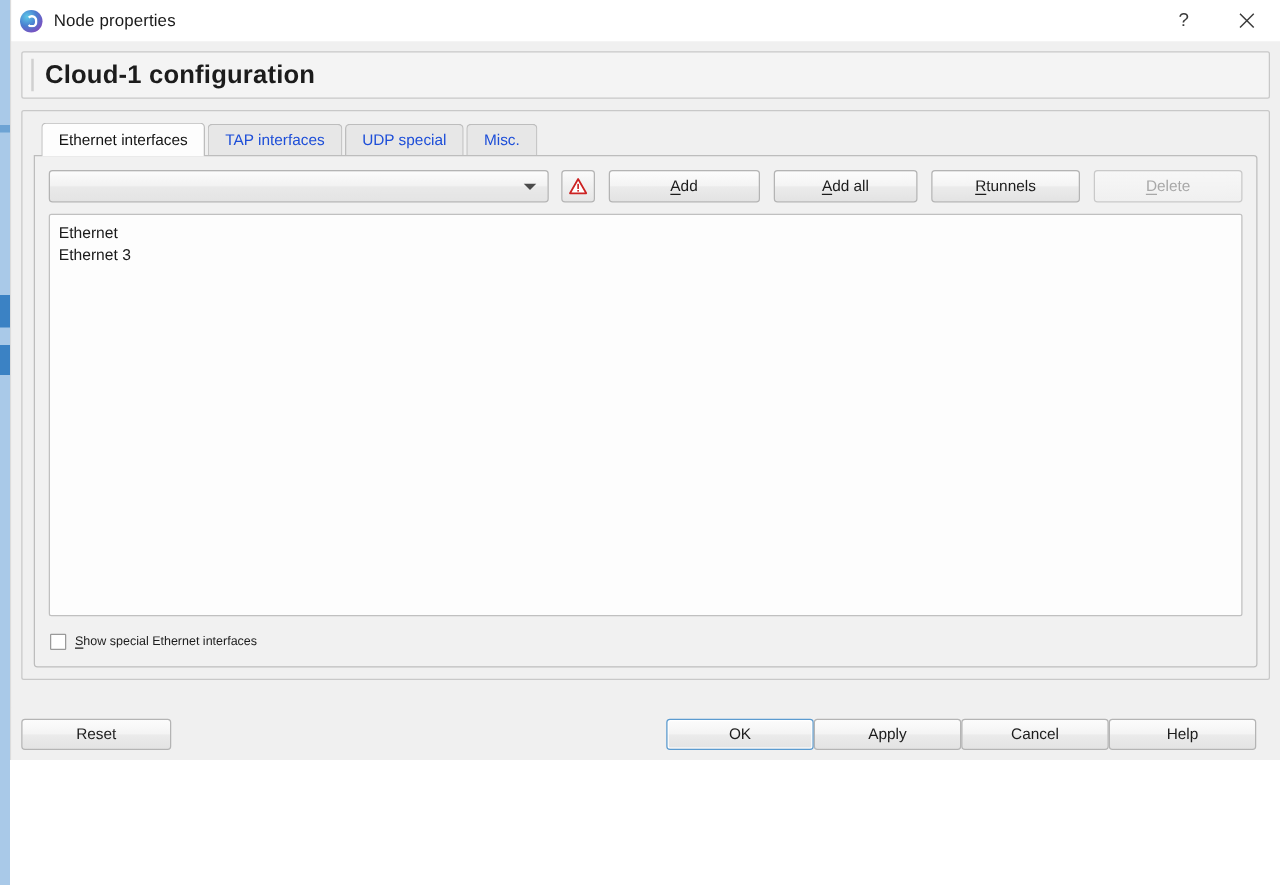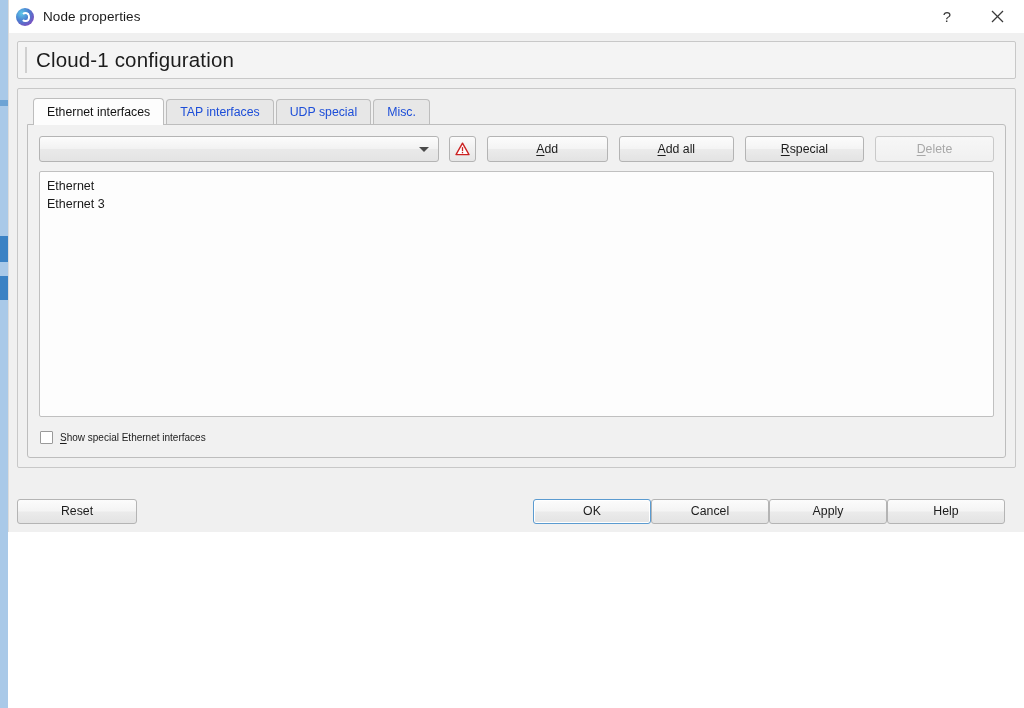--- a/index.html
+++ b/index.html
@@ -26,21 +26,21 @@
   #bg-strip .s3 { top: 100px; height: 6px; background:#6da3d4; }
   #bg-strip-dots {
     position:absolute; left: 14px; top: 338px;
     width: 3px; height: 34px;
     background: repeating-linear-gradient(to bottom,#c8c8c8 0 2px,transparent 2px 4px);
   }
 
   
   #dialog {
     position: absolute; left: 8px; top: 0;
-    width: 1016px; height: 532px;
+    width: 1016px; height: 608px;
     background: #f0f0f0;
     border-left: 1px solid #dcdcdc;
     display: flex; flex-direction: column;
   }
 
   
   #titlebar {
     height: 33px; flex: 0 0 33px;
     background: #ffffff;
     display: flex; align-items: center;
@@ -91,21 +91,21 @@
     border: 1px solid #c8c8c8;
     border-radius: 2px;
     display: flex; align-items: center;
     padding-left: 7px;
     margin-bottom: 9px;
   }
   #header-accent {
     width: 2px; height: 26px; background: #d0d0d0; margin-right: 9px;
   }
   #header-title {
-    font-size: 20.5px; color: #1c1c1c; font-weight: 400; letter-spacing: 0.15px;
+    font-size: 20.5px; color: #1c1c1c; font-weight: 700; letter-spacing: 0.15px;
   }
 
   
   #main-box {
     flex: 1 1 auto;
     border: 1px solid #c8c8c8;
     border-radius: 2px;
     background: #f0f0f0;
     padding: 8px 9px 9px 9px;
     display: flex; flex-direction: column;
@@ -325,21 +325,21 @@
               <span>dd</span>
           </div>
 
           <div class="btn" id="btn-add-all">
             <span class="mn">A</span>
               <span>dd all</span>
           </div>
 
           <div class="btn" id="btn-refresh">
             <span class="mn">R</span>
-              <span>special</span>
+              <span>tunnels</span>
           </div>
 
           <div class="btn disabled" id="btn-delete">
             <span class="mn">D</span>
               <span>elete</span>
           </div>
         </div>
 
         <div id="iface-list">
           <div class="list-item">Ethernet</div>
@@ -353,19 +353,19 @@
 
       </div>
     </div>
   </div>
 
   <div id="footer">
     <div class="btn" id="btn-reset">Reset</div>
 
     <div id="footer-right">
       <div class="btn" id="btn-ok">OK</div>
+      <div class="btn" id="btn-apply">Apply</div>
       <div class="btn" id="btn-cancel">Cancel</div>
-      <div class="btn" id="btn-apply">Apply</div>
       <div class="btn" id="btn-help">Help</div>
     </div>
   </div>
 
 </div>
 
 </body></html>

